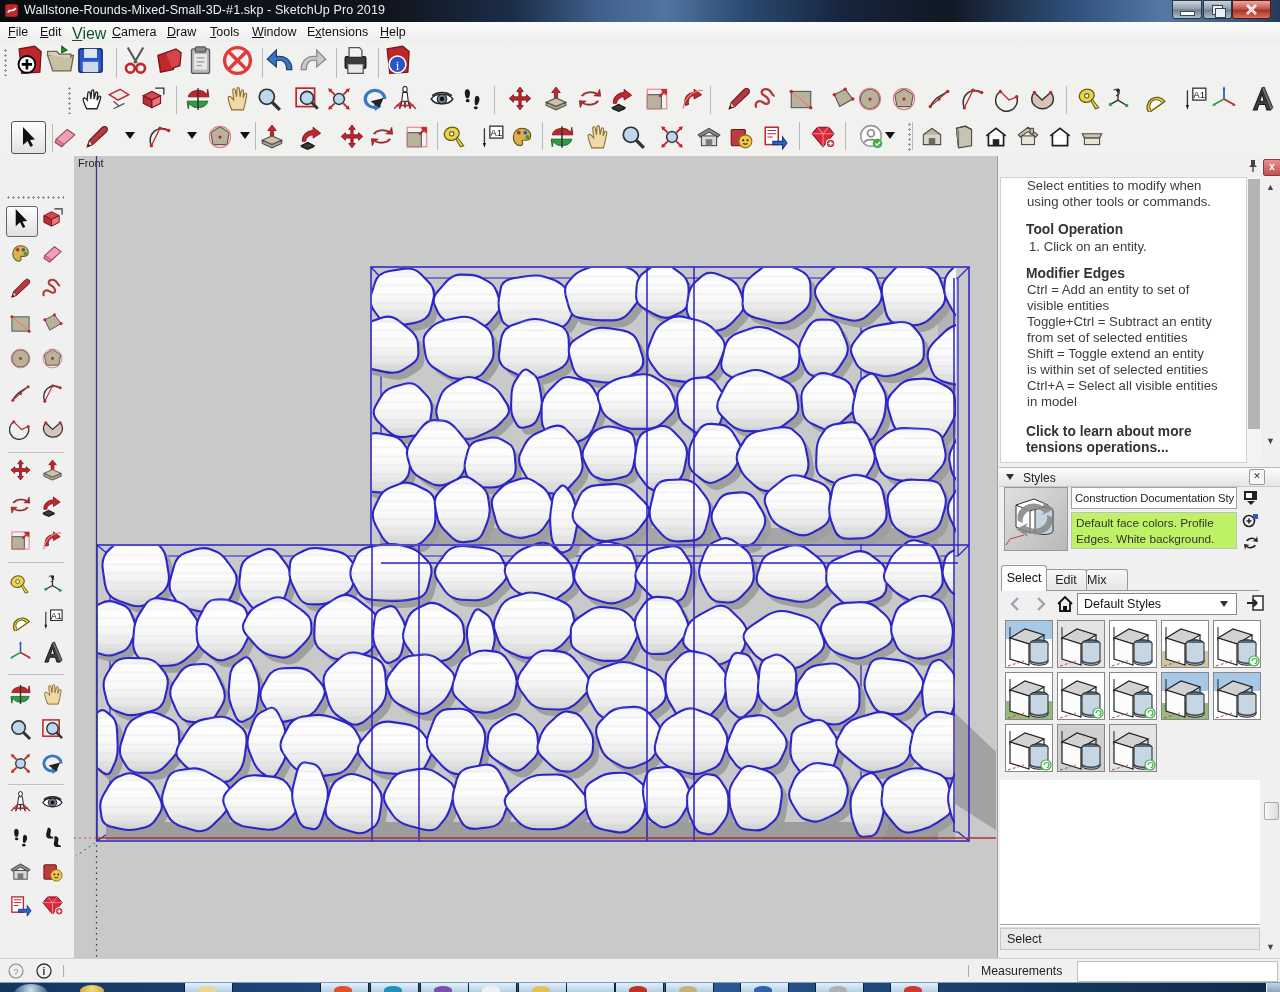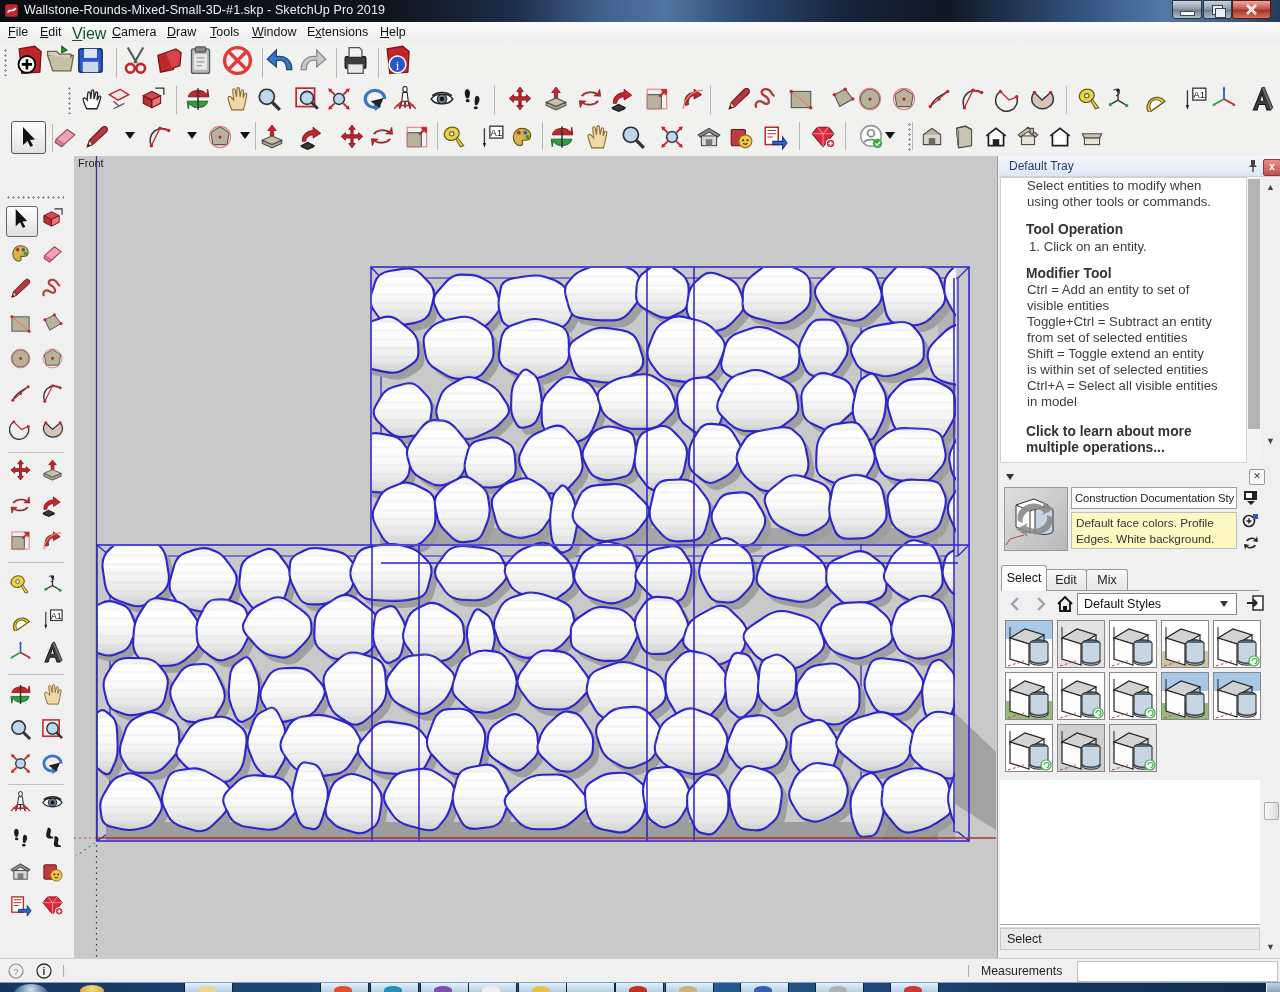--- a/index.html
+++ b/index.html
@@ -1058,77 +1058,77 @@
 </g>
 </g>
 <path d="M371 267 H969 V545 H371 Z M647 267 V545 M694 267 V545 M97 545 H969 V841 H97 Z M372 545 V841 M419 545 V841 M647 545 V841 M694 545 V841 M954 278 V832 M381 563 H958" stroke="#2a22cb" stroke-width="1.5" fill="none"></path>
 <path d="M96.5 156 V841" stroke="#333a8c" stroke-width="1.3"></path>
 <path d="M96.5 845 V958" stroke="#223366" stroke-width="1.2" stroke-dasharray="1.5 4"></path>
 <path d="M97 838 H996" stroke="#b03030" stroke-width="1.6"></path>
 <path d="M74 838 H96" stroke="#cc5555" stroke-width="1.2" stroke-dasharray="2 3"></path>
 <path d="M95 843 L76 856" stroke="#3f9e4f" stroke-width="1.2" stroke-dasharray="2 3.5"></path>
 </svg>
 <div style="position:absolute;left:997px;top:156px;width:283px;height:802px;background:#f0f0f0;border-left:1px solid #a0a0a0">
-<div style="position:absolute;left:1px;top:0;width:282px;height:21px;background:linear-gradient(#f4f8fd,#dce6f3);border-bottom:1px solid #c8d4e2;color:#1e3c5f;font-size:12px;line-height:21px;padding-left:10px;box-sizing:border-box">Default Tray</div>
 <svg width="12" height="14" viewBox="0 0 12 14" style="position:absolute;left:249px;top:3px">
       <path d="M4 1 L8 1 L8 6 L10 8 L2 8 L4 6 Z" fill="#444"></path>
       <path d="M6 8 L6 13" stroke="#444" stroke-width="1.4"></path>
     </svg>
 <div style="position:absolute;left:265px;top:3px;width:16px;height:15px;background:linear-gradient(#e89090,#c05050);border:1px solid #8a3a3a;border-radius:2px;color:#fff;font-size:10px;font-weight:bold;text-align:center;line-height:14px">x</div>
 <div style="position:absolute;left:2px;top:21px;width:247px;height:286px;background:#fff;border:1px solid #d0d0d0;box-sizing:border-box"></div>
 <div style="position:absolute;left:29px;top:22px;font-size:13.2px;color:#3c3c3c;white-space:nowrap">Select entities to modify when</div>
 <div style="position:absolute;left:29px;top:38px;font-size:13.2px;color:#3c3c3c;white-space:nowrap">using other tools or commands.</div>
 <div style="position:absolute;left:28px;top:66px;font-size:13.8px;color:#3c3c3c;font-weight:bold;color:#333;white-space:nowrap">Tool Operation</div>
 <div style="position:absolute;left:31px;top:83px;font-size:13.2px;color:#3c3c3c;white-space:nowrap">1. Click on an entity.</div>
-<div style="position:absolute;left:28px;top:110px;font-size:13.8px;color:#3c3c3c;font-weight:bold;color:#333;white-space:nowrap">Modifier Tool</div>
+<div style="position:absolute;left:28px;top:110px;font-size:13.8px;color:#3c3c3c;font-weight:bold;color:#333;white-space:nowrap">Modifier Edges</div>
 <div style="position:absolute;left:29px;top:126px;font-size:13.2px;color:#3c3c3c;white-space:nowrap">Ctrl = Add an entity to set of</div>
 <div style="position:absolute;left:29px;top:142px;font-size:13.2px;color:#3c3c3c;white-space:nowrap">visible entities</div>
 <div style="position:absolute;left:29px;top:158px;font-size:13.2px;color:#3c3c3c;white-space:nowrap">Toggle+Ctrl = Subtract an entity</div>
 <div style="position:absolute;left:29px;top:174px;font-size:13.2px;color:#3c3c3c;white-space:nowrap">from set of selected entities</div>
 <div style="position:absolute;left:29px;top:190px;font-size:13.2px;color:#3c3c3c;white-space:nowrap">Shift = Toggle extend an entity</div>
 <div style="position:absolute;left:29px;top:206px;font-size:13.2px;color:#3c3c3c;white-space:nowrap">is within set of selected entities</div>
 <div style="position:absolute;left:29px;top:222px;font-size:13.2px;color:#3c3c3c;white-space:nowrap">Ctrl+A = Select all visible entities</div>
 <div style="position:absolute;left:29px;top:238px;font-size:13.2px;color:#3c3c3c;white-space:nowrap">in model</div>
 <div style="position:absolute;left:28px;top:268px;font-size:13.8px;color:#3c3c3c;font-weight:bold;color:#333;white-space:nowrap">Click to learn about more</div>
-<div style="position:absolute;left:28px;top:284px;font-size:13.8px;color:#3c3c3c;font-weight:bold;color:#333;white-space:nowrap">multiple operations...</div>
+<div style="position:absolute;left:28px;top:284px;font-size:13.8px;color:#3c3c3c;font-weight:bold;color:#333;white-space:nowrap">tensions operations...</div>
 <div style="position:absolute;left:249px;top:21px;width:14px;height:286px;background:#f4f4f4"></div>
 <div style="position:absolute;left:250px;top:23px;width:12px;height:250px;background:#b4b4b4"></div>
 <div style="position:absolute;left:268px;top:26px;font-size:9px;color:#444">▲</div>
 <div style="position:absolute;left:268px;top:280px;font-size:9px;color:#444">▼</div>
+<div style="position:absolute;left:1px;top:311px;width:282px;height:20px;background:linear-gradient(#fcfcfc,#e4e4e4);border-top:1px solid #b8b8b8;border-bottom:1px solid #c8c8c8;font-size:12px;color:#222;line-height:20px;box-sizing:border-box;padding-left:24px">Styles</div>
 <div style="position:absolute;left:8px;top:318px;width:0;height:0;border-left:4px solid transparent;border-right:4px solid transparent;border-top:6px solid #333"></div>
 <div style="position:absolute;left:251px;top:313px;width:14px;height:14px;background:#f8f8f8;border:1px solid #999;border-radius:2px;color:#333;font-size:9px;text-align:center;line-height:13px">✕</div>
 <div style="position:absolute;left:6px;top:331px;width:62px;height:62px;background:linear-gradient(135deg,#e0e0e0,#b8b8b8);border:1px solid #999"></div>
 <svg width="62" height="62" viewBox="0 0 62 62" style="position:absolute;left:6px;top:331px">
       <path d="M12 18 L30 12 L44 18 L44 40 L26 46 L12 40 Z" fill="#fff" stroke="#333"></path>
       <path d="M12 18 L26 24 L26 46 M26 24 L44 18" fill="none" stroke="#333"></path>
       <ellipse cx="40" cy="24" rx="9" ry="3.5" fill="#d2dde8" stroke="#333"></ellipse>
       <path d="M31 24 L31 44 A9 3.5 0 0 0 49 44 L49 24" fill="#c6d4e2" stroke="#333"></path>
       <path d="M14 34 A16 14 0 0 1 40 20 L38 14 L50 22 L38 28 L40 25 A13 11 0 0 0 19 36 Z" fill="#8a8a8a" opacity="0.9"></path>
       <path d="M48 30 A16 14 0 0 1 22 44 L24 50 L12 42 L24 36 L22 39 A13 11 0 0 0 43 28 Z" fill="#8a8a8a" opacity="0.9"></path>
       <path d="M6 52 L20 48 M6 52 L2 58" stroke="#c04040" stroke-width="1"></path>
     </svg>
 <div style="position:absolute;left:73px;top:331px;width:166px;height:22px;background:#fff;border:1px solid #a0a0a0;font-size:11.3px;color:#222;line-height:21px;padding-left:3px;letter-spacing:-0.1px;box-sizing:border-box;white-space:nowrap;overflow:hidden">Construction Documentation Sty</div>
-<div style="position:absolute;left:73px;top:356px;width:166px;height:37px;background:#fef9c3;border:1px solid #c0c0c0;font-size:11.8px;color:#333;padding:2px 4px;box-sizing:border-box;line-height:16px">Default face colors. Profile Edges. White background.</div>
+<div style="position:absolute;left:73px;top:356px;width:166px;height:37px;background:#bef264;border:1px solid #c0c0c0;font-size:11.8px;color:#333;padding:2px 4px;box-sizing:border-box;line-height:16px">Default face colors. Profile Edges. White background.</div>
 <svg width="18" height="18" viewBox="0 0 18 18" style="position:absolute;left:244px;top:333px">
       <rect x="2" y="2" width="13" height="9" fill="#222"></rect>
       <rect x="4" y="4" width="6" height="5" fill="#fff"></rect>
       <path d="M9 16 L5 12 L13 12 Z" fill="#222"></path>
     </svg>
 <svg width="18" height="18" viewBox="0 0 18 18" style="position:absolute;left:244px;top:355px">
       <circle cx="7" cy="10" r="5.5" fill="none" stroke="#222" stroke-width="1.6"></circle>
       <path d="M7 7.5 v5 M4.5 10 h5" stroke="#222" stroke-width="1.6"></path>
       <rect x="11" y="3" width="5" height="5" fill="#3a56c6"></rect>
     </svg>
 <svg width="18" height="18" viewBox="0 0 18 18" style="position:absolute;left:244px;top:378px">
       <path d="M4 7 A6 5 0 0 1 14 5 L15 2 L16 8 L10 7 L13 6 A4.5 3.5 0 0 0 6 7 Z" fill="#222"></path>
       <path d="M14 11 A6 5 0 0 1 4 13 L3 16 L2 10 L8 11 L5 12 A4.5 3.5 0 0 0 12 11 Z" fill="#222"></path>
     </svg>
 <div style="position:absolute;left:3px;top:409px;width:44px;height:25px;background:#fdfdfd;border:1px solid #999;border-bottom:none;border-radius:3px 3px 0 0;font-size:12.5px;color:#111;text-align:center;line-height:24px;z-index:3">Select</div>
 <div style="position:absolute;left:47px;top:413px;width:40px;height:21px;background:linear-gradient(#f8f8f8,#e4e4e4);border:1px solid #999;border-bottom:none;border-radius:3px 3px 0 0;font-size:12.5px;color:#222;text-align:center;line-height:21px">Edit</div>
-<div style="position:absolute;left:88px;top:413px;width:40px;height:21px;background:linear-gradient(#f8f8f8,#e4e4e4);border:1px solid #999;border-bottom:none;border-radius:3px 3px 0 0;font-size:12.5px;color:#222;text-align:center;line-height:21px">Mix</div>
+<div style="position:absolute;left:88px;top:413px;width:40px;height:21px;background:linear-gradient(#f8f8f8,#e4e4e4);border:1px solid #999;border-bottom:none;border-radius:3px 3px 0 0;font-size:12.5px;color:#222;text-align:left;line-height:21px">Mix</div>
 <div style="position:absolute;left:3px;top:434px;width:258px;height:1px;background:#999"></div>
 <svg width="16" height="16" viewBox="0 0 16 16" style="position:absolute;left:10px;top:440px">
       <path d="M10 2 L4 8 L10 14" fill="none" stroke="#9aa4b2" stroke-width="2.4"></path>
     </svg>
 <svg width="16" height="16" viewBox="0 0 16 16" style="position:absolute;left:34px;top:440px">
       <path d="M6 2 L12 8 L6 14" fill="none" stroke="#9aa4b2" stroke-width="2.4"></path>
     </svg>
 <svg width="18" height="18" viewBox="0 0 18 18" style="position:absolute;left:58px;top:439px">
       <path d="M2 9 L9 2 L16 9 M4 8 L4 16 L14 16 L14 8" fill="none" stroke="#111" stroke-width="1.8"></path>
       <rect x="7" y="11" width="4" height="5" fill="#111"></rect>

